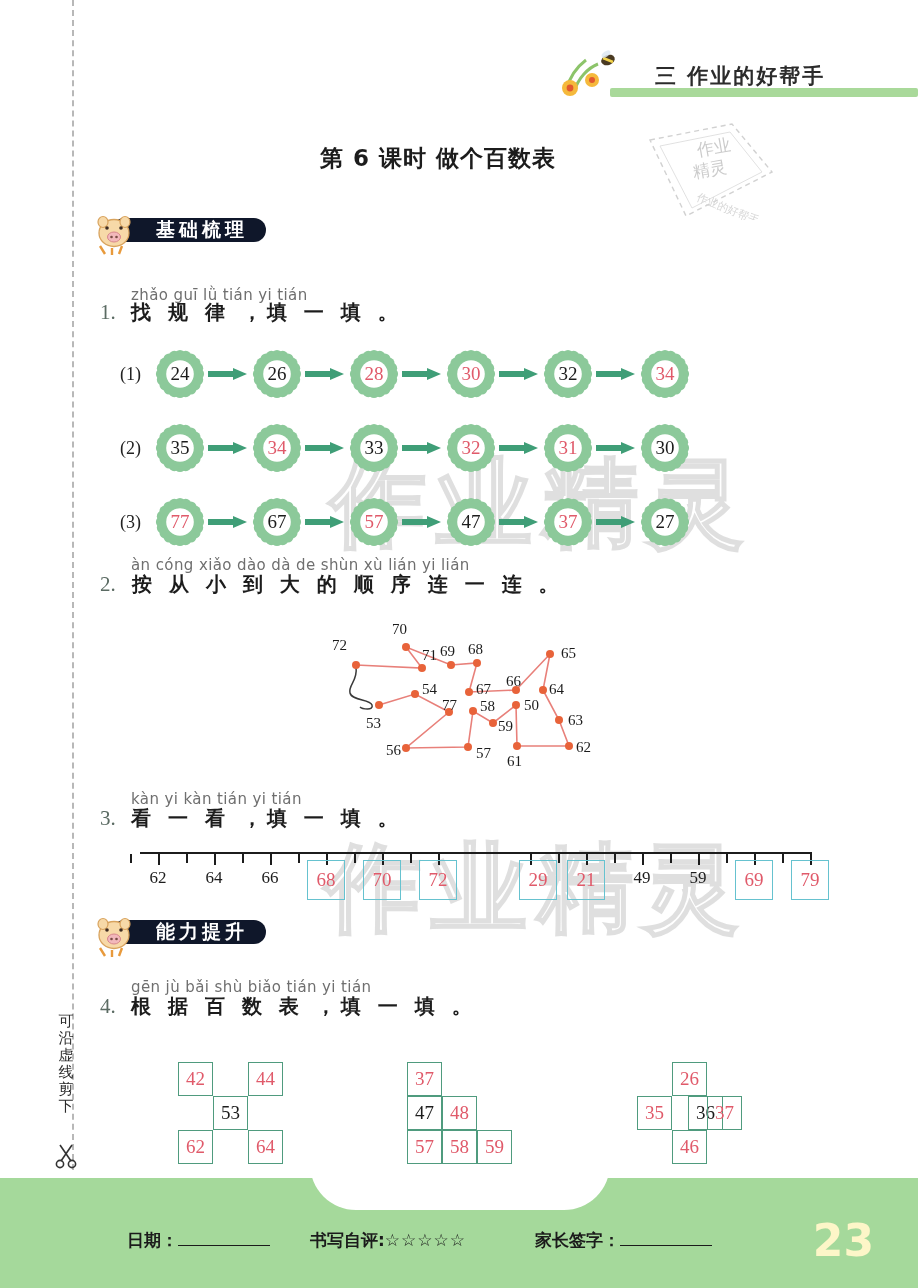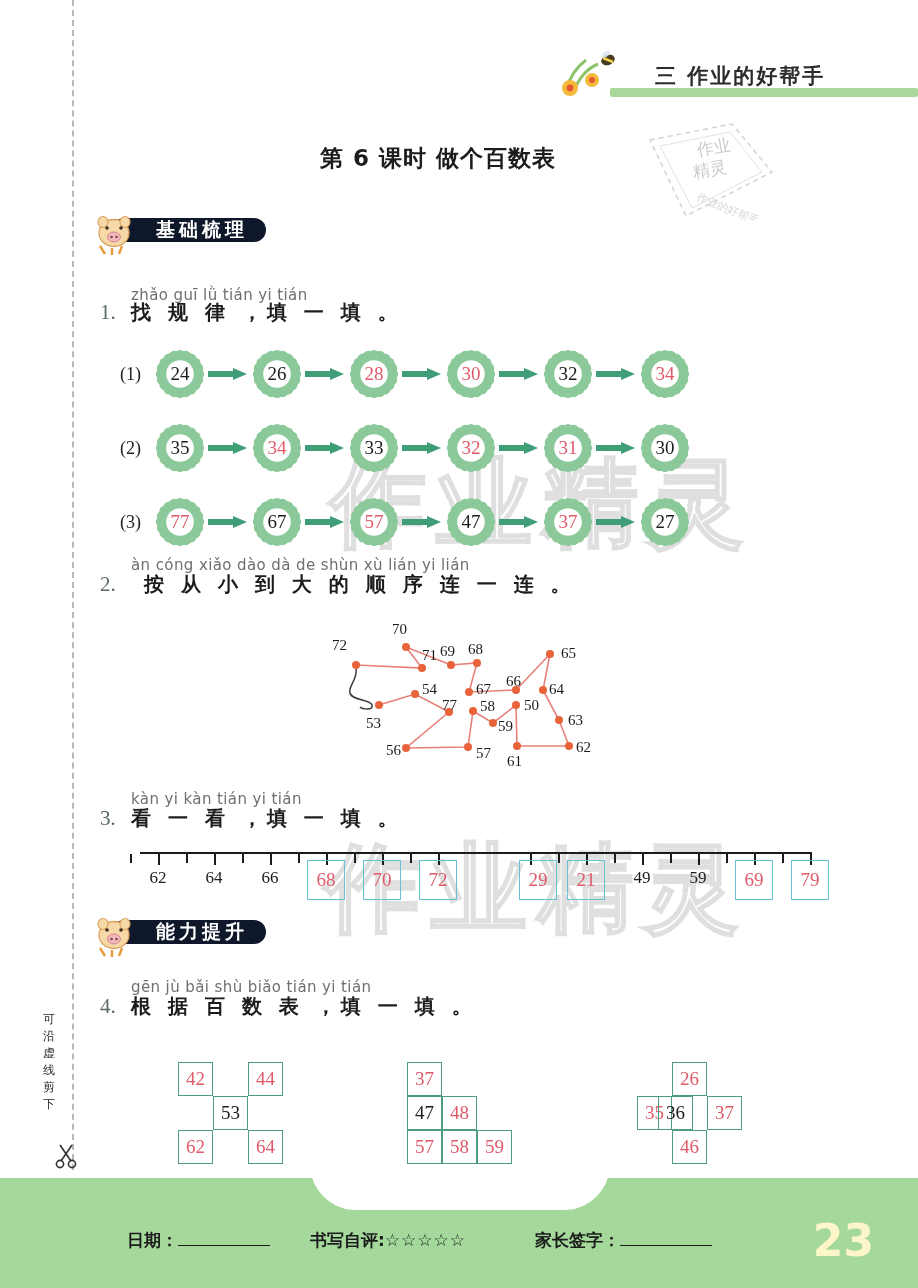--- a/index.html
+++ b/index.html
@@ -130,23 +130,23 @@
     position:absolute;right:44px;bottom:22px;font-size:44px;font-weight:bold;
     color:#fdf6c8;font-family:"DejaVu Sans","Liberation Sans",sans-serif;
   }
 
   
   .cutline{
     position:absolute;left:72px;top:0;width:0;height:1170px;
     border-left:2px dashed #b8b8b8;
   }
   .cuttext{
-    position:absolute;left:38px;top:1012px;width:22px;
-    font-size:12px;color:#2a2a2a;line-height:17px;text-align:center;
-    font-family:Liberation Mono, monospace;
+    position:absolute;left:55px;top:1012px;width:22px;
+    font-size:15px;color:#2a2a2a;line-height:17px;text-align:center;
+    font-family:Liberation Sans, sans-serif;
   }
   .scissors{position:absolute;left:52px;top:1142px;width:28px;height:28px;}
 
   
   .wm{
     position:absolute;font-size:96px;font-weight:bold;color:transparent;
     -webkit-text-stroke:2px rgba(150,150,150,.30);
     font-family:"DejaVu Sans","Liberation Sans",sans-serif;
     white-space:nowrap;pointer-events:none;letter-spacing:10px;
   }
@@ -765,21 +765,21 @@
             <circle cx="25" cy="25" r="18.5" fill="#8cc99a"></circle>
             <circle cx="25" cy="25" r="13.8" fill="#ffffff"></circle>
           </svg>
           <span class="blk">27</span>
         </div>
       </div>
     </div>
 
   <div class="pinyin" style="left:131px;top:556px;">àn cóng xiǎo dào dà de shùn xù lián yi lián</div>
   <div class="qnum" style="left:100px;top:572px;">2.</div>
-  <div class="qtext" style="left:144px;top:571px;">按 从  小  到 大 的  顺  序 连 一 连 。</div>
+  <div class="qtext" style="left:132px;top:571px;">按 从  小  到 大 的  顺  序 连 一 连 。</div>
 
   <div class="dotdot">
     <svg id="dotsvg" width="280" height="160" viewBox="0 0 280 160">
         <path d="M49 90 L85 79 L119 97 L76 133 L138 132 L143 96 L163 108 L186 90 L187 131 L239 131 L229 105 L213 75 L220 39 L186 75 L139 77 L147 48 L121 50 L76 32 L92 53 L26 50 " fill="none" stroke="#e8807a" stroke-width="1.6"></path>
         <path d="M26 52 C28 66 18 70 20 78 C22 86 40 84 42 90 C44 96 32 94 30 92" fill="none" stroke="#3a3a3a" stroke-width="1.5"></path>
         <circle cx="26" cy="50" r="4" fill="#e8633a"></circle>
         <circle cx="76" cy="32" r="4" fill="#e8633a"></circle>
         <circle cx="92" cy="53" r="4" fill="#e8633a"></circle>
         <circle cx="121" cy="50" r="4" fill="#e8633a"></circle>
         <circle cx="147" cy="48" r="4" fill="#e8633a"></circle>
@@ -899,21 +899,21 @@
         <div class="cell red" style="left: 0px; top: 0px;">37</div>
         <div class="cell blk" style="left: 0px; top: 34px;">47</div>
         <div class="cell red" style="left: 35px; top: 34px;">48</div>
         <div class="cell red" style="left: 0px; top: 68px;">57</div>
         <div class="cell red" style="left: 35px; top: 68px;">58</div>
         <div class="cell red" style="left: 70px; top: 68px;">59</div>
       </div>
       <div class="gridwrap" style="left: 637px; top: 1062px; width: 105px; height: 102px;">
         <div class="cell red" style="left: 35px; top: 0px;">26</div>
         <div class="cell red" style="left: 0px; top: 34px;">35</div>
-        <div class="cell blk" style="left: 21px; top: 34px;">36</div>
+        <div class="cell blk" style="left: 51px; top: 34px;">36</div>
         <div class="cell red" style="left: 70px; top: 34px;">37</div>
         <div class="cell red" style="left: 35px; top: 68px;">46</div>
       </div>
     </div>
 
   <div class="footer-bg"></div>
   <div class="footer-notch"></div>
   <div class="footer-txt" style="left:127px;">
     <span>日期：</span><span class="uline"></span>
   </div>

